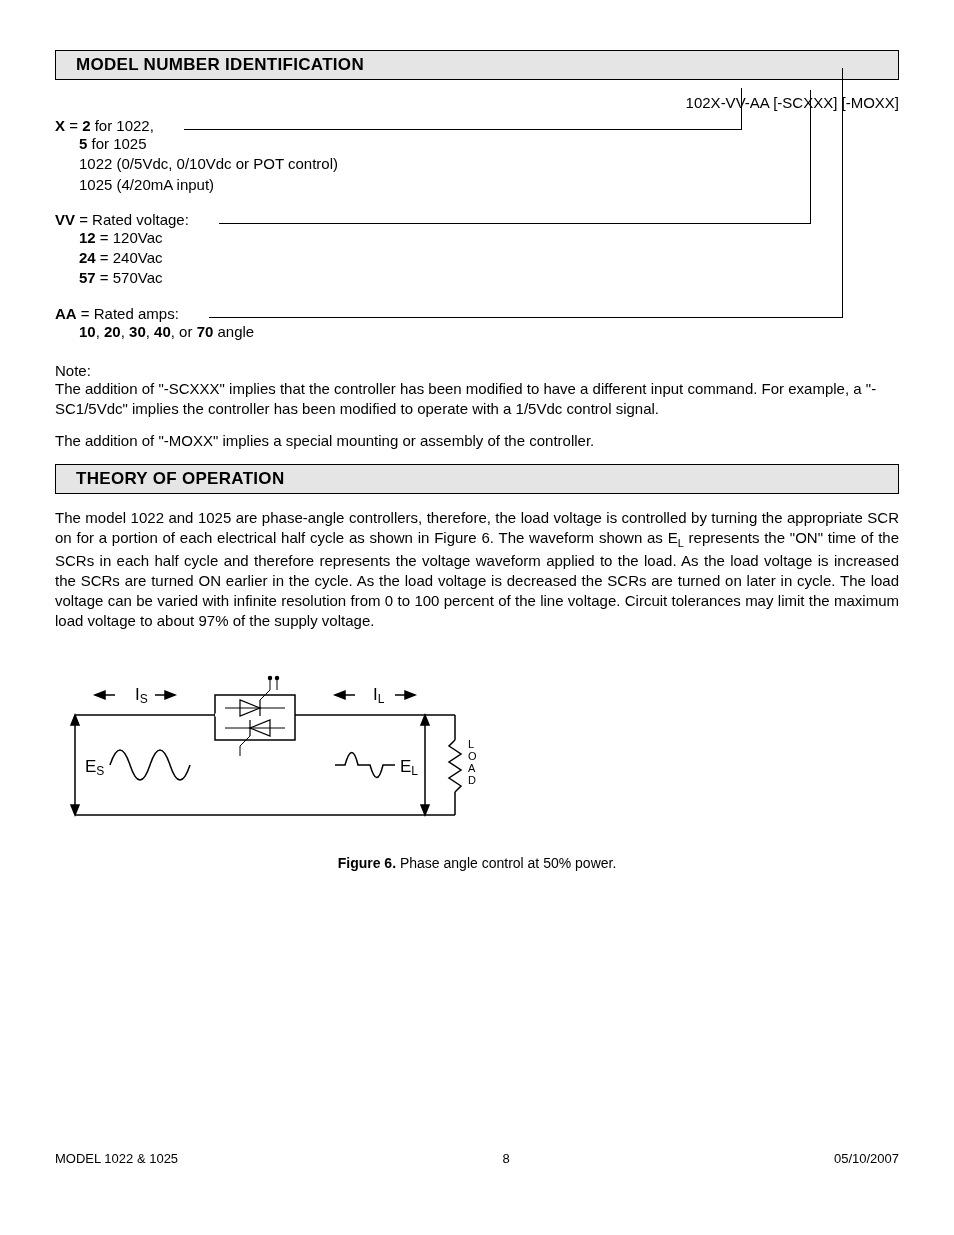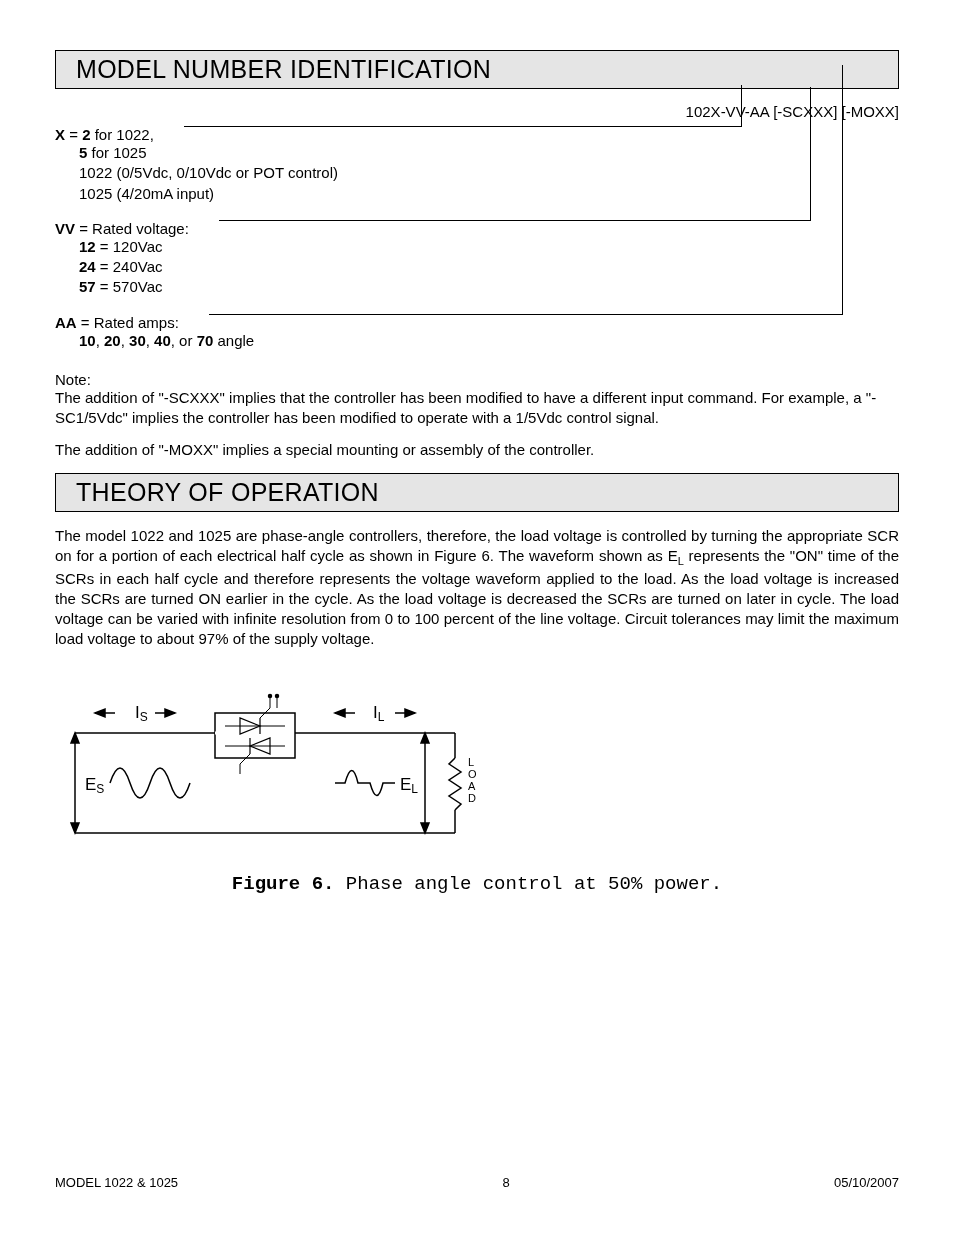--- a/index.html
+++ b/index.html
@@ -12,42 +12,42 @@
     box-sizing: border-box;
     background: #fff;
   }
   .section-header {
     border: 1.5px solid #000;
     background: #e5e5e5;
     padding: 4px 10px 4px 20px;
     margin-bottom: 14px;
   }
   .section-header h2 {
-    font-size: 25px;
-    font-weight: normal;
+    font-size: 17px;
+    font-weight: bold;
     margin: 0;
     letter-spacing: 0.3px;
   }
   .model-string {
     text-align: right;
     font-size: 15px;
     margin: 14px 0 6px 0;
     padding-right: 0;
   }
   .breakdown {
     position: relative;
     margin-bottom: 20px;
   }
   .bd-row {
     margin-bottom: 16px;
     position: relative;
   }
   .bd-head {
     display: flex;
-    align-items: flex-start;
+    align-items: flex-end;
     gap: 24px;
   }
   .bd-head .label {
     white-space: nowrap;
   }
   .hr-line {
     flex: 1;
     border-top: 1px solid #000;
     margin-left: 6px;
     margin-bottom: 4px;
@@ -67,22 +67,21 @@
   p.para {
     line-height: 1.35;
     margin: 12px 0;
   }
   .note-label {
     margin: 14px 0 0 0;
   }
   .fig-caption {
     text-align: center;
     margin-top: 20px;
-    font-size: 19px;
-    font-family: Liberation Mono, monospace;
+    font-size: 14px;
   }
   .figure-wrap {
     display: flex;
     justify-content: flex-start;
     margin-top: 28px;
   }
   .footer {
     display: flex;
     justify-content: space-between;
     font-size: 13px;

